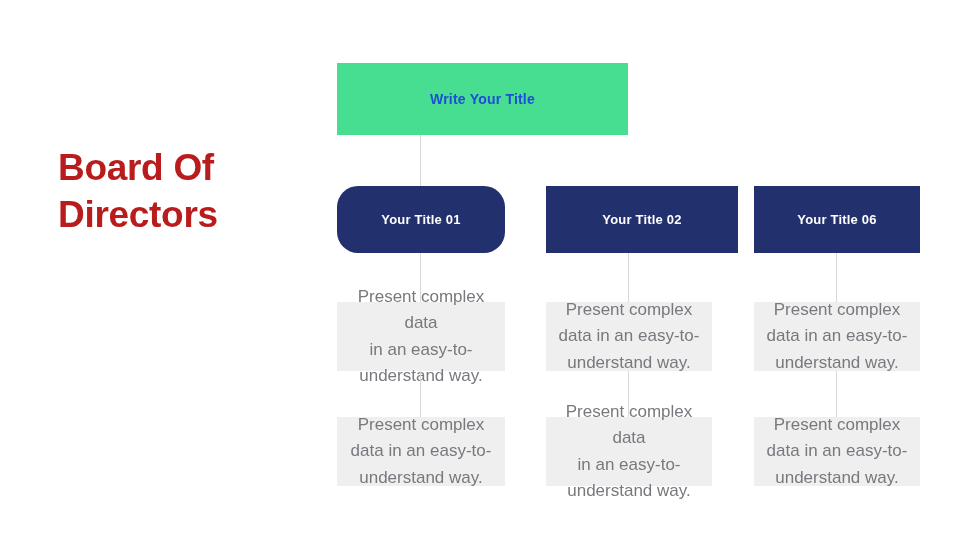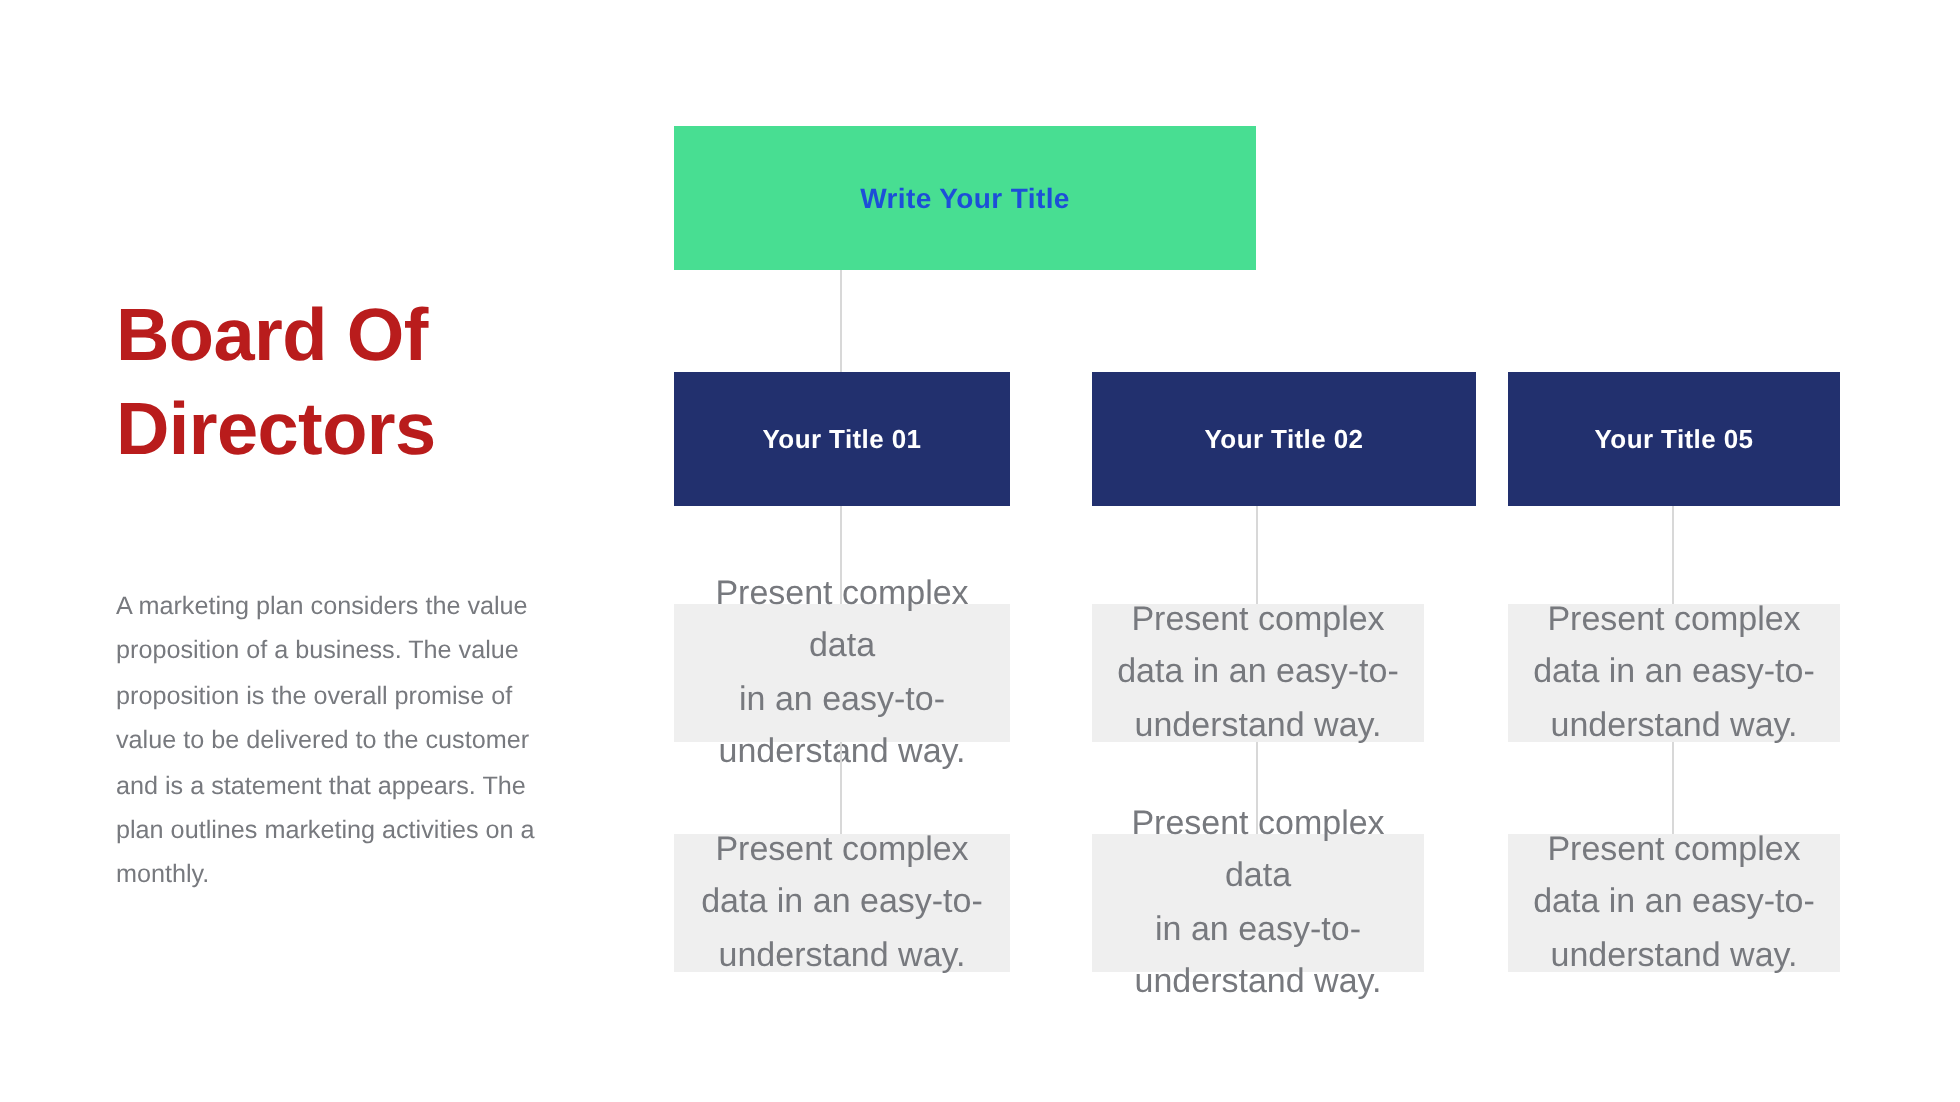--- a/index.html
+++ b/index.html
@@ -104,31 +104,30 @@
 </head>
 <body>
 
 <div class="slide">
 
   <div class="left-panel">
     <h1 class="page-title">Board Of
 Directors</h1>
   </div>
 
-  <p class="body-copy">A marketing plan considers the value proposition of a business. The value proposition is the overall promise of value to be delivered to the customer and is a statement that appears. The plan outlines marketing activities on a monthly.</p>
 
   <div class="chart">
 
     <div class="node node-root" style="left:337px; top:63px; width:291px; height:72px;">
       <span>Write Your Title</span>
     </div>
 
     <div class="connector" style="left:420px; top:135px; height:51px;"></div>
 
-    <div class="node node-title" style="left:337px; top:186px; width:168px; height:67px;">
+    <div class="node node-title" style="left:337px; top:186px; width:168px; height:67px;border-radius:21px;">
       <span>Your Title 01</span>
     </div>
 
     <div class="connector" style="left:420px; top:253px; height:49px;"></div>
 
     <div class="node node-content" style="left:337px; top:302px; width:168px; height:69px;">
       <span>Present complex data
 in an easy-to-
 understand way.</span>
     </div>
@@ -155,21 +154,21 @@
 
     <div class="connector" style="left:628px; top:371px; height:46px;"></div>
 
     <div class="node node-content" style="left:546px; top:417px; width:166px; height:69px;">
       <span>Present complex data
 in an easy-to-
 understand way.</span>
     </div>
 
     <div class="node node-title" style="left:754px; top:186px; width:166px; height:67px;">
-      <span>Your Title 05</span>
+      <span>Your Title 06</span>
     </div>
 
     <div class="connector" style="left:836px; top:253px; height:49px;"></div>
 
     <div class="node node-content" style="left:754px; top:302px; width:166px; height:69px;">
       <span>Present complex
 data in an easy-to-
 understand way.</span>
     </div>
 

